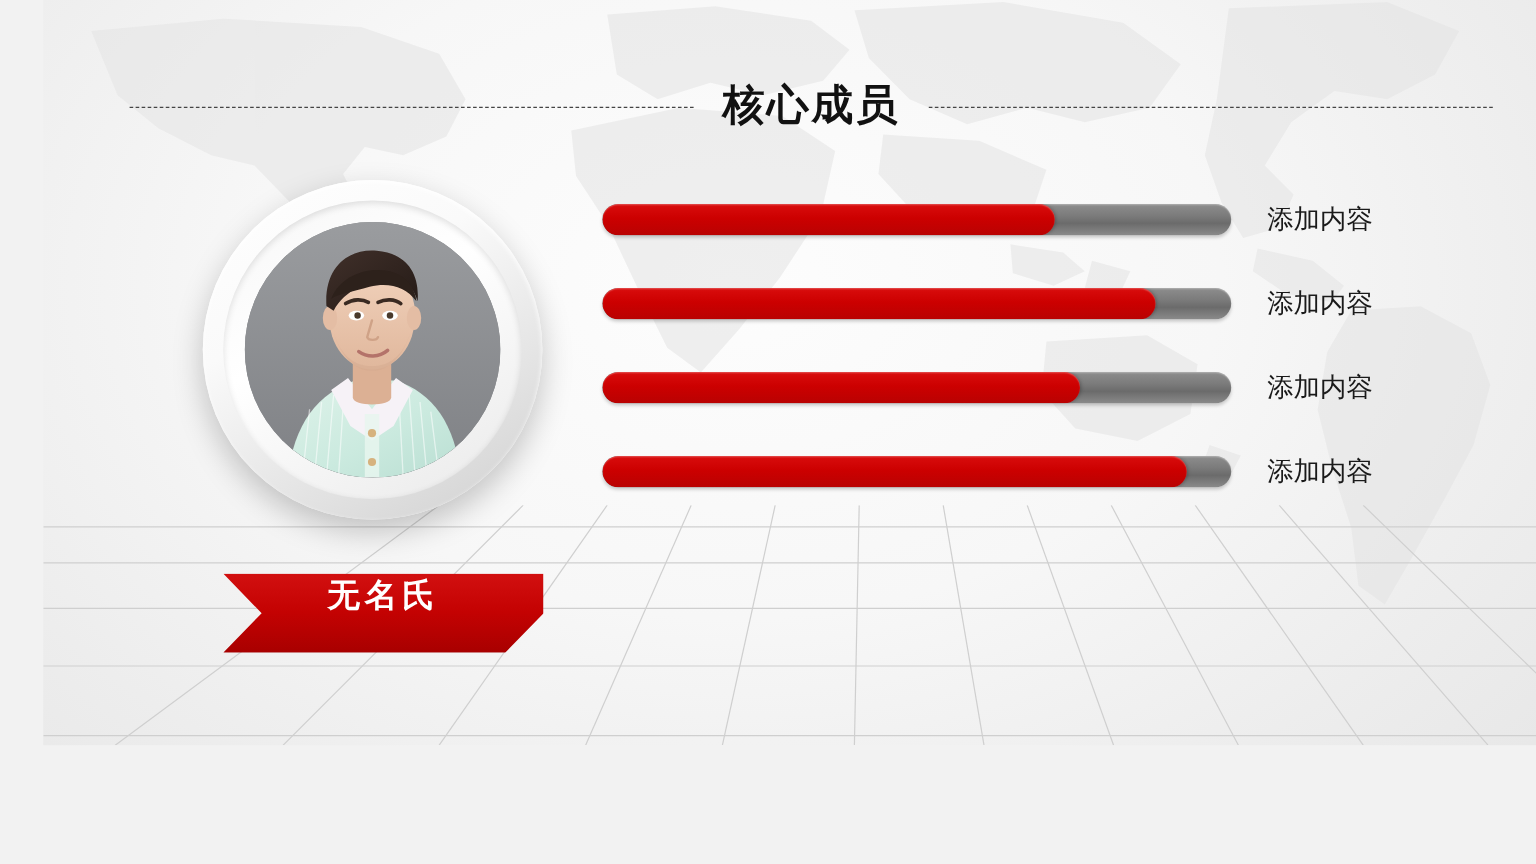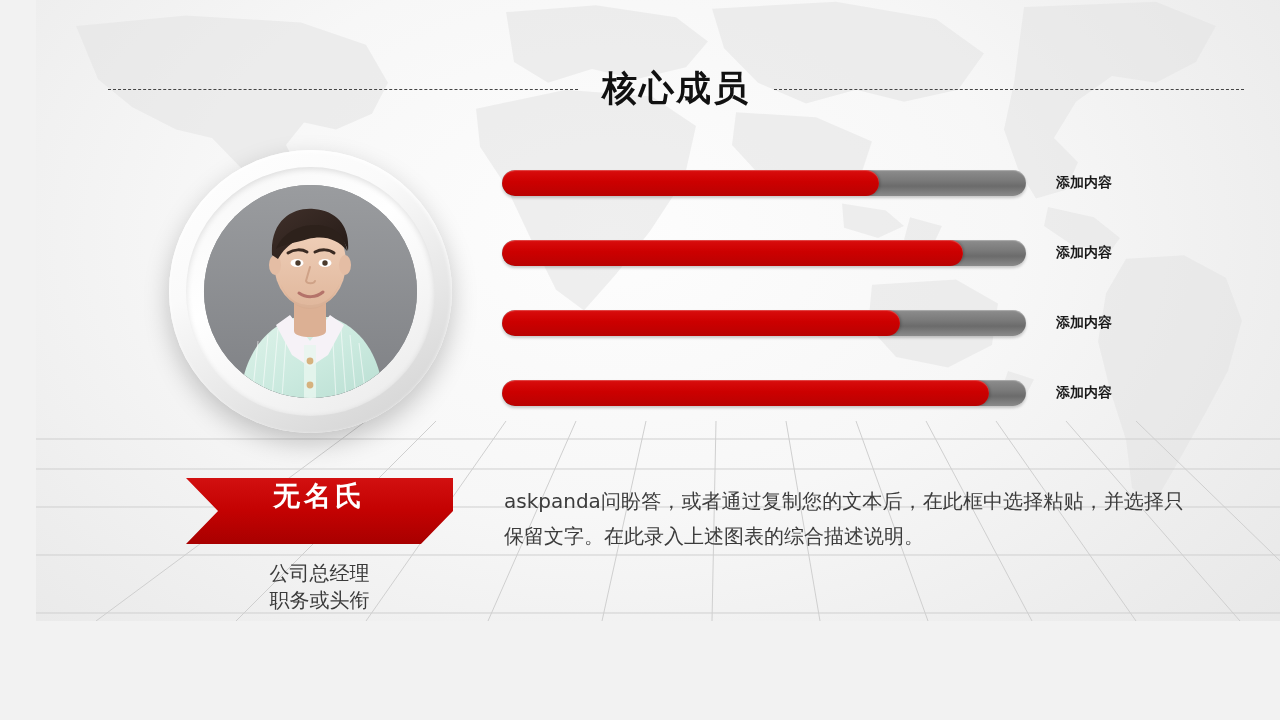--- a/index.html
+++ b/index.html
@@ -62,21 +62,21 @@
     background:linear-gradient(180deg,#8d8d8d 0%,#7b7b7b 38%,#6b6b6b 62%,#8a8a8a 100%);
     box-shadow:0 2px 3px rgba(0,0,0,.20), inset 0 1px 1px rgba(255,255,255,.28);
     overflow:hidden;
   }
   .fill{
     position:absolute;left:0;top:0;height:26px;border-radius:13px;
     background:linear-gradient(180deg,#d90d0d 0%,#cc0000 45%,#b90202 100%);
     box-shadow:inset 0 1px 1px rgba(255,255,255,.25), 1px 0 3px rgba(0,0,0,.25);
   }
   .bar-label{
-    margin-left:30px;font-size:14px;font-weight:bold;color:#1a1a1a;white-space:nowrap;
+    margin-left:30px;font-size:22px;font-weight:normal;color:#1a1a1a;white-space:nowrap;
   }
 
   
   .name-banner{
     position:absolute;left:150px;top:478px;width:267px;height:66px;
     background:linear-gradient(180deg,#d21010 0%,#c40202 48%,#a80000 100%);
     -webkit-clip-path:polygon(0 0, 100% 0, 100% 50%, 88% 100%, 0 100%, 12% 50%);
     clip-path:polygon(0 0, 100% 0, 100% 50%, 88% 100%, 0 100%, 12% 50%);
     display:flex;align-items:flex-start;justify-content:center;
     filter:drop-shadow(0 4px 6px rgba(0,0,0,.25));
@@ -264,20 +264,15 @@
         <div class="fill" style="width:93%"></div>
       </div>
       <div class="bar-label">添加内容</div>
     </div>
 
   </div>
 
   <div class="name-banner">
     <span class="name-text">无名氏</span>
   </div>
-  <div class="role">
-    <div>公司总经理</div>
-    <div>职务或头衔</div>
-  </div>
-
-  <div class="body-text">askpanda问盼答，或者通过复制您的文本后，在此框中选择粘贴，并选择只保留文字。在此录入上述图表的综合描述说明。</div>
+
 
 </div>
 
 </body></html>

